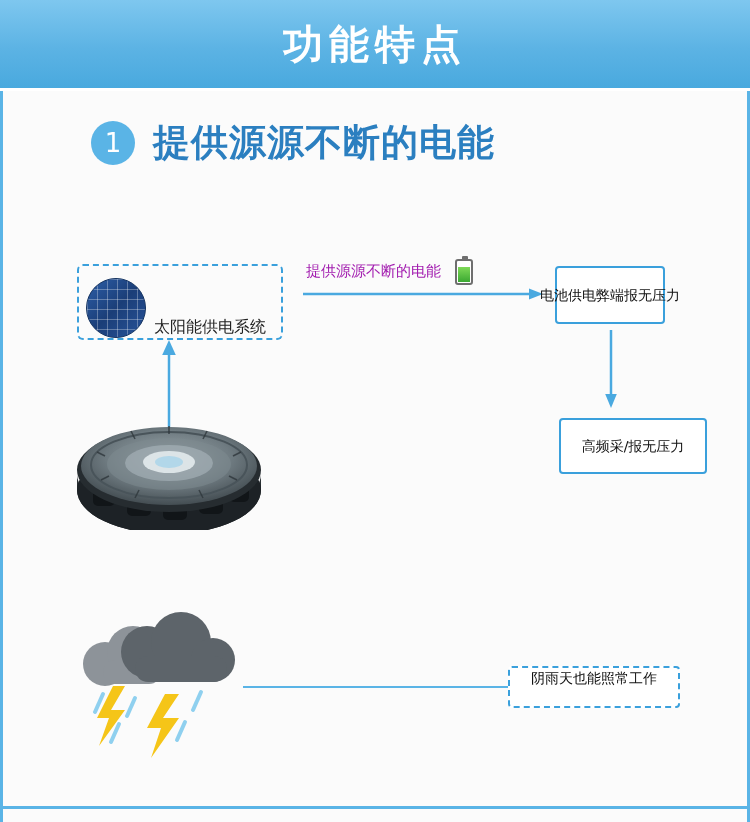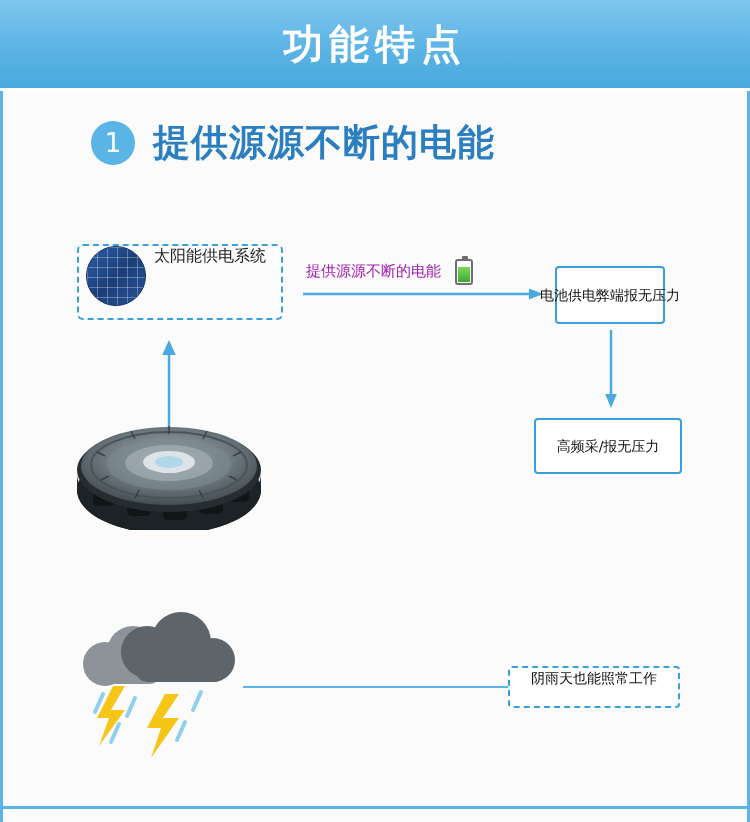--- a/index.html
+++ b/index.html
@@ -74,27 +74,27 @@
     font-size: 37px;
     font-weight: bold;
     color: #2b7fc0;
     font-family: "DejaVu Sans", sans-serif;
     letter-spacing: 1px;
   }
   
   .solar-box {
     position: absolute;
     left: 74px;
-    top: 244px;
+    top: 264px;
     width: 206px;
     height: 76px;
     border: 2px dashed #3aa0dc;
     border-radius: 6px;
     display: flex;
-    align-items: flex-start;
+    align-items: flex-end;
     box-sizing: border-box;
   }
   .solar-panel {
     margin-left: 7px;
     width: 58px;
     height: 58px;
     border-radius: 50%;
     background: #1a3f7a;
     position: relative;
     overflow: hidden;
@@ -184,21 +184,21 @@
   }
   .arrow-down {
     position: absolute;
     left: 601px;
     top: 330px;
     width: 14px;
     height: 78px;
   }
   .box-b {
     position: absolute;
-    left: 531px;
+    left: 556px;
     top: 418px;
     width: 148px;
     height: 56px;
     border: 2px solid #3aa0dc;
     border-radius: 4px;
     background: #ffffff;
     display: flex;
     align-items: center;
     justify-content: center;
     box-sizing: border-box;

